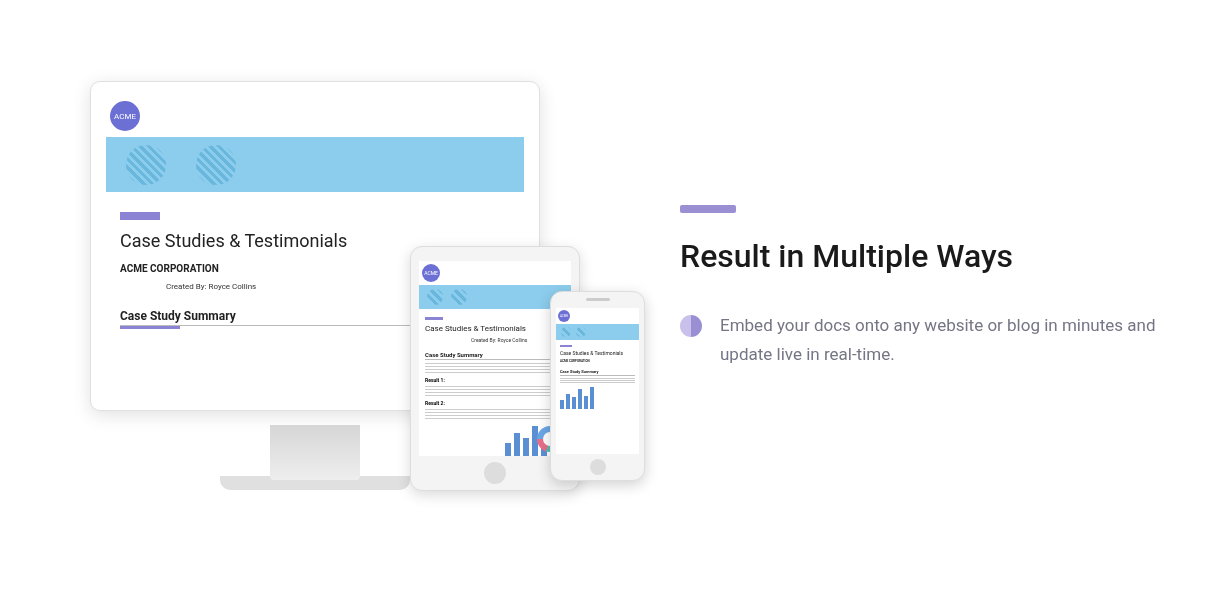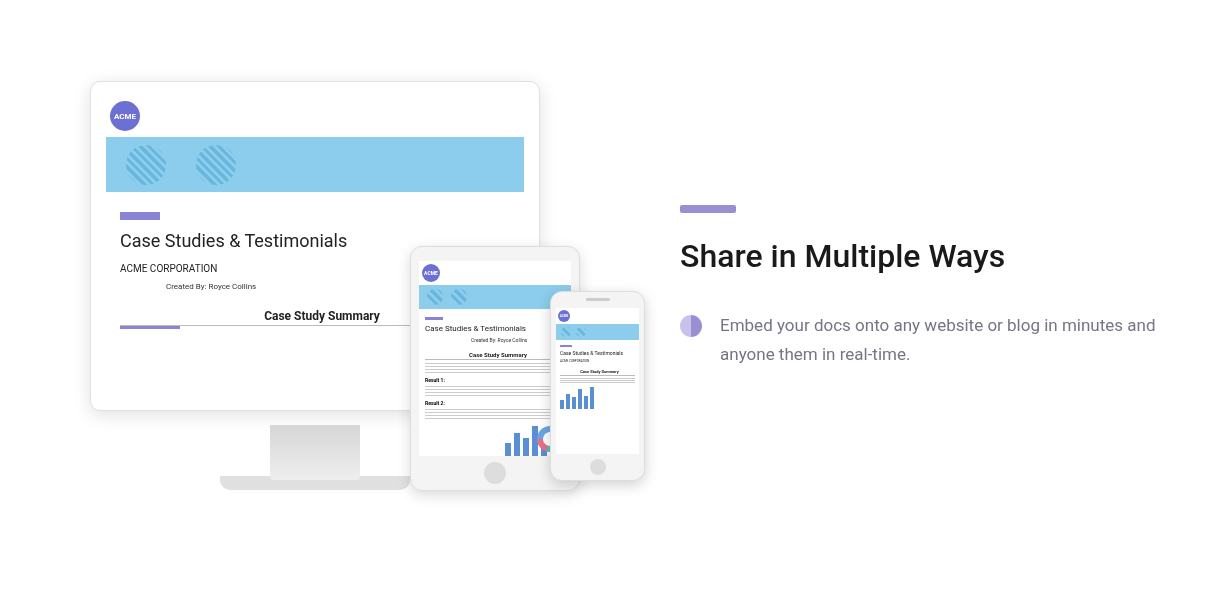--- a/index.html
+++ b/index.html
@@ -68,21 +68,21 @@
       background: #fff;
       overflow: hidden;
     }
     .acme-badge {
       width: 30px;
       height: 30px;
       border-radius: 50%;
       background: #6c6fd4;
       color: #fff;
       font-size: 8px;
-      font-weight: bold;
+      font-weight: normal;
       display: flex;
       align-items: center;
       justify-content: center;
       margin: 4px 0 6px 4px;
     }
     .banner {
       height: 55px;
       background: #8cccec;
       position: relative;
       overflow: hidden;
@@ -105,36 +105,35 @@
       background: #8b83d4;
     }
     .doc-title {
       font-size: 18px;
       font-weight: normal;
       color: #222;
       margin-left: 14px;
     }
     .doc-sub {
       font-size: 10px;
-      font-weight: normal;
+      font-weight: bold;
       margin: 12px 0 0 14px;
       color: #222;
     }
     .doc-author {
       font-size: 8px;
       margin: 8px 0 0 14px;
       color: #333;
       padding-left: 46px;
     }
     .doc-section {
       font-size: 12px;
       font-weight: bold;
       margin: 18px 0 2px 14px;
       color: #222;
-      text-align: center;
     }
     .hr {
       margin: 2px 14px 0 14px;
       height: 1px;
       background: #bbb;
     }
     .hr-accent {
       margin: 0 0 0 14px;
       width: 60px;
       height: 3px;
@@ -370,20 +369,20 @@
             <span></span>
             <span></span>
             <span></span>
         </div>
       </div>
     </div>
   </div>
 
   <div class="content">
     <div class="accent"></div>
-    <h2 class="heading">Share in Multiple Ways</h2>
+    <h2 class="heading">Result in Multiple Ways</h2>
 
     <div class="bullet-row">
       <div class="bullet-icon"></div>
-      <div class="bullet-text">Embed your docs onto any website or blog in minutes and anyone them in real-time.</div>
+      <div class="bullet-text">Embed your docs onto any website or blog in minutes and update live in real-time.</div>
     </div>
   </div>
 </div>
 
 </body></html>

